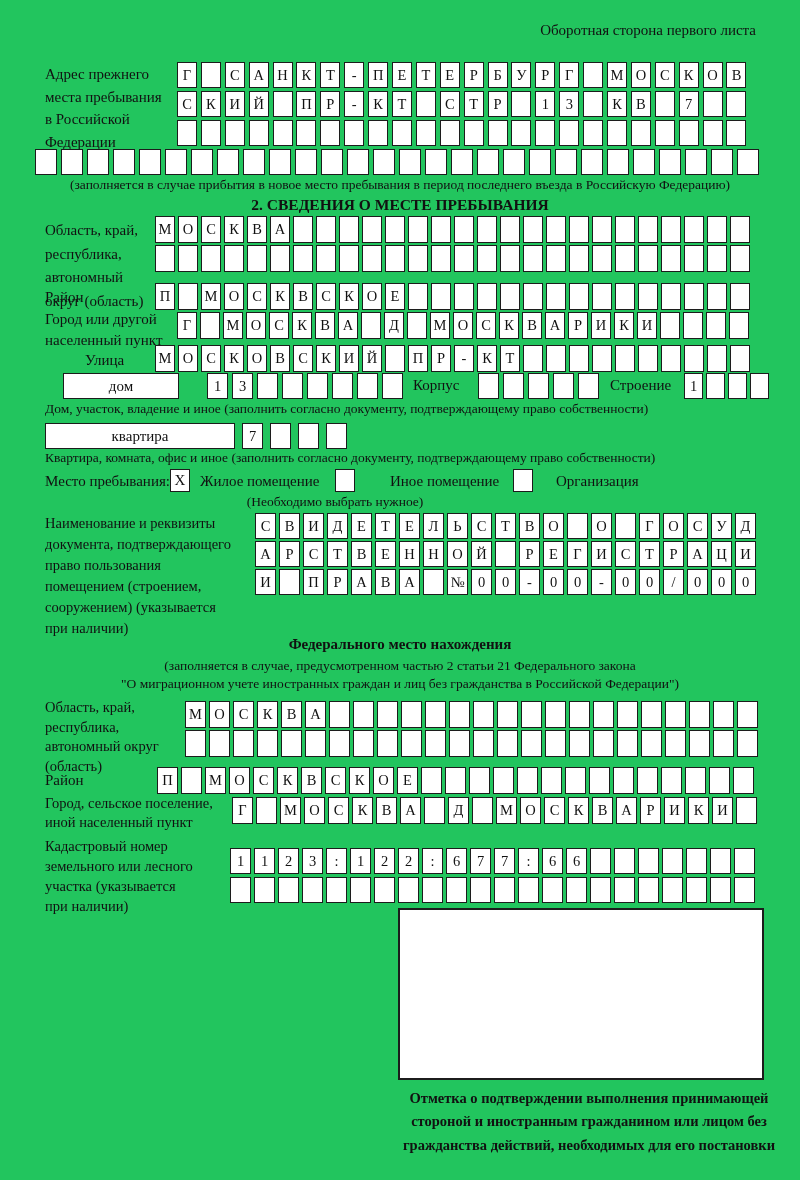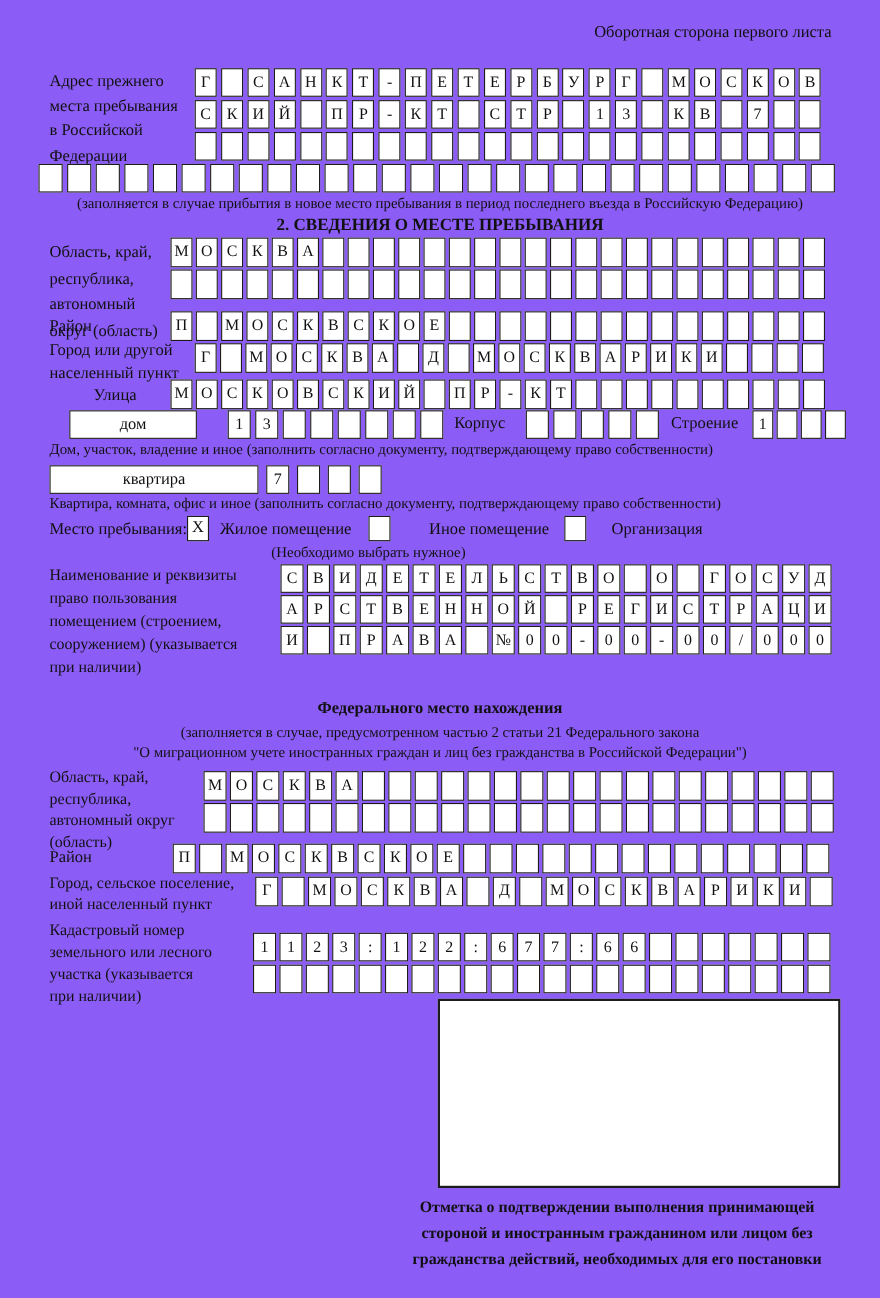--- a/index.html
+++ b/index.html
@@ -1,16 +1,16 @@
 <!DOCTYPE html>
 <html><head>
 <meta charset="utf-8">
 <style>
   html,body{margin:0;padding:0;background:#fff;}
-  .page{position:relative;width:800px;height:1180px;background:#8b5cf6;overflow:hidden;
+  .page{position:relative;width:800px;height:1180px;background:#22c55e;overflow:hidden;
         font-family:"Liberation Serif","DejaVu Serif",serif;color:#111;}
   .abs{position:absolute;}
   .lbl{font-size:15px;line-height:21px;}
   .lbl-sm{font-size:14.5px;}
   .cap{font-size:13.5px;}
   .center{text-align:center;}
   .bold{font-weight:bold;}
   .cells{display:flex;gap:var(--g,4px);}
   .cell{box-sizing:border-box;flex:0 0 auto;width:var(--w,20px);height:var(--h,26px);
         border:1.5px solid #1c1c1c;display:flex;align-items:center;justify-content:center;
@@ -343,20 +343,21 @@
   <div class="abs chk" style="left:170px;top:469px;">X</div>
   <div class="abs lbl" style="left:200px;top:471px;">Жилое помещение</div>
   <div class="abs chk" style="left:335px;top:469px;"></div>
   <div class="abs lbl" style="left:390px;top:471px;">Иное помещение</div>
   <div class="abs chk" style="left:513px;top:469px;"></div>
   <div class="abs lbl" style="left:556px;top:471px;">Организация</div>
   <div class="abs cap center" style="left:150px;top:494px;width:370px;">(Необходимо выбрать нужное)</div>
 
   <div class="abs lbl-sm" style="left:45px;top:513px;width:210px;line-height:21px;">
       <div>Наименование и реквизиты</div>
+      <div>документа, подтверждающего</div>
       <div>право пользования</div>
       <div>помещением (строением,</div>
       <div>сооружением) (указывается</div>
       <div>при наличии)</div>
     </div>
   <div class="abs cells" style="left:255px;top:513px;--w:21px;--h:26px;--g:3px;">
       <div class="cell">С</div>
       <div class="cell">В</div>
       <div class="cell">И</div>
       <div class="cell">Д</div>
@@ -595,19 +596,19 @@
       <div class="cell"></div>
       <div class="cell"></div>
       <div class="cell"></div>
       <div class="cell"></div>
       <div class="cell"></div>
       <div class="cell"></div>
       <div class="cell"></div>
     </div>
 
   <div class="abs bigbox" style="left:398px;top:908px;width:366px;height:172px;"></div>
-  <div class="abs lbl-sm bold center" style="left:368px;top:1087px;width:386px;line-height:23.3px;">
+  <div class="abs lbl-sm bold center" style="left:396px;top:1087px;width:386px;line-height:23.3px;">
       <div>Отметка о подтверждении выполнения принимающей</div>
       <div>стороной и иностранным гражданином или лицом без</div>
       <div>гражданства действий, необходимых для его постановки</div>
     </div>
 
 </div>
 
 </body></html>

